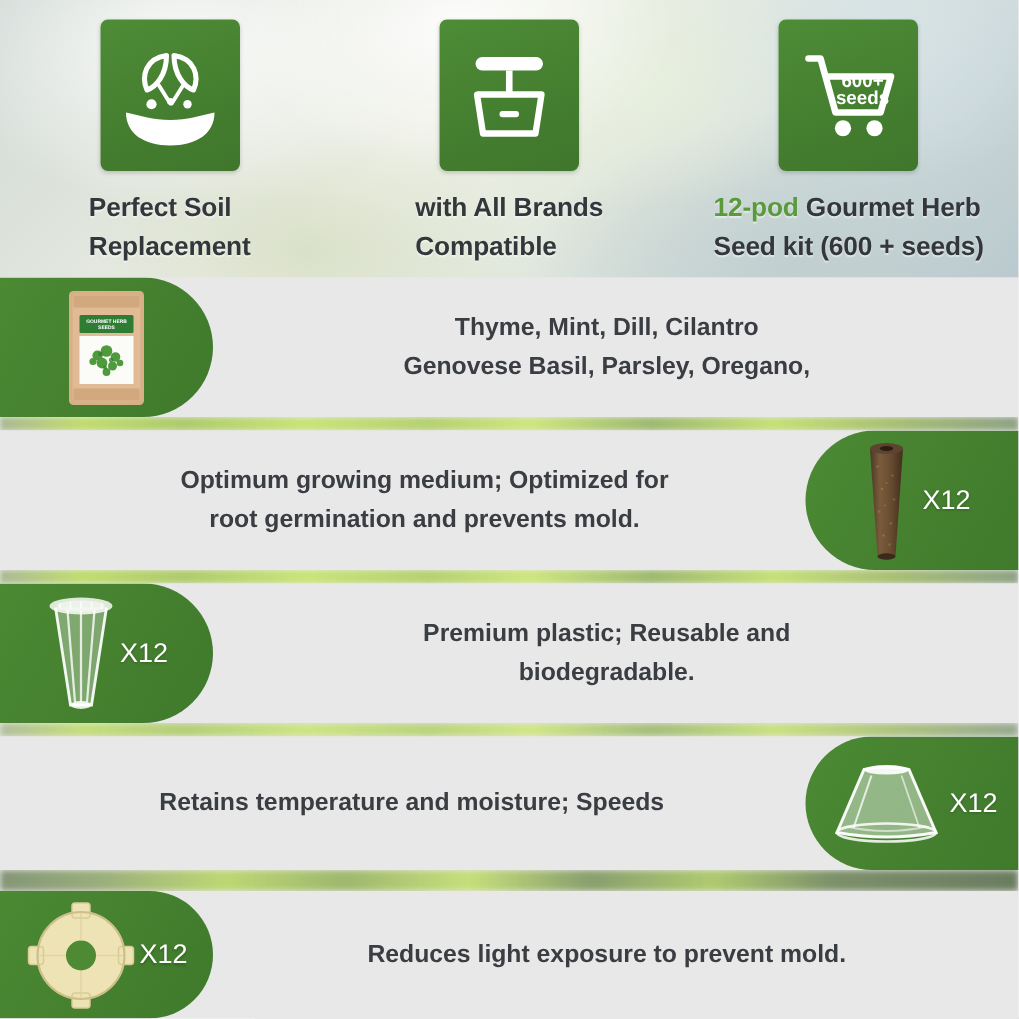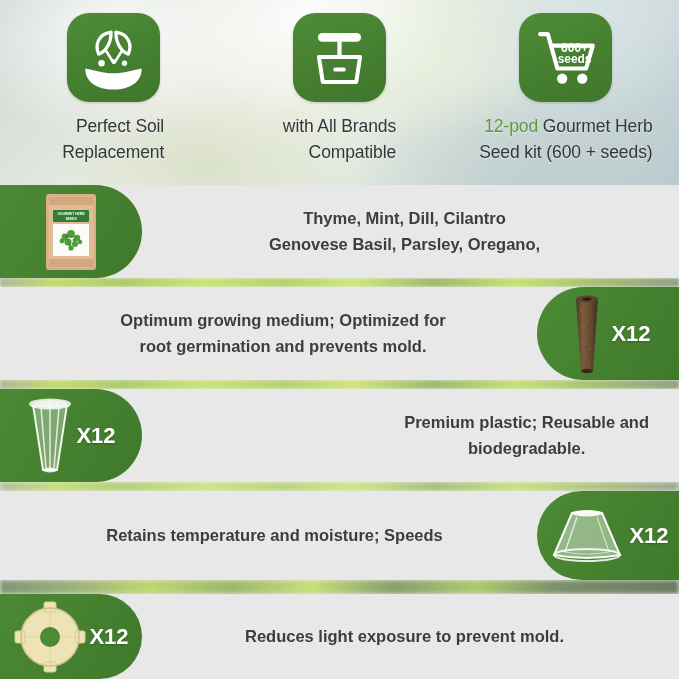--- a/index.html
+++ b/index.html
@@ -46,35 +46,35 @@
   .hcol {
     flex: 1;
     display: flex;
     flex-direction: column;
     align-items: center;
     padding-top: 13px;
   }
 
   .tile {
     width: 93px;
-    height: 89px;
-    border-radius: 22px;
+    height: 101px;
+    border-radius: 5px;
     background: linear-gradient(160deg, #4e8c36 0%, #457f30 55%, #3f762c 100%);
     position: relative;
     box-shadow: 0 1px 3px rgba(0,0,0,0.18);
   }
 
   .tile svg { position: absolute; inset: 0; width: 100%; height: 100%; }
 
   .hlabel {
     margin-top: 12px;
-    text-align: right;
+    text-align: left;
     font-size: 17.5px;
     line-height: 1.47;
-    font-weight: normal;
+    font-weight: bold;
     color: #33363a;
     letter-spacing: -0.1px;
     text-shadow: 0 1px 1px rgba(255,255,255,0.5);
   }
   .hlabel .accent { color: #5a9a3c; }
 
   
   .row {
     position: absolute;
     left: 0;
@@ -98,22 +98,22 @@
     inset: 0;
     display: flex;
     align-items: center;
     justify-content: center;
     gap: 2px;
   }
   .pill.left  .pill-inner { padding-left: 8px; }
   .pill.right .pill-inner { padding-right: 8px; }
 
   .qty {
-    font-size: 22px;
-    font-weight: bold;
+    font-size: 18px;
+    font-weight: normal;
     color: #ffffff;
     letter-spacing: 0px;
     text-shadow: 0 1px 2px rgba(0,0,0,0.25);
     flex: none;
   }
 
   .thumb { flex: none; display: block; }
 
   .rowtext {
     position: absolute;
@@ -332,21 +332,21 @@
             <path d="M10 8 L10 12"></path>
               <path d="M17 7 L17 12"></path>
             <path d="M24 7 L24 12"></path>
               <path d="M31 7 L31 12"></path>
               <path d="M38 8 L38 12"></path>
           </g>
         </svg>
         <span class="qty">X12</span>
       </div>
     </div>
-    <div class="rowtext" style="left:160px; right:30px;justify-content:flex-end;">
+    <div class="rowtext" style="left:160px; right:30px;">
       <div>
         <div>Premium plastic; Reusable and</div>
         <div>biodegradable.</div>
       </div>
     </div>
   </div>
 
   <div class="divider blurry" style="top:482px;">
       <div class="band"></div>
     </div>

